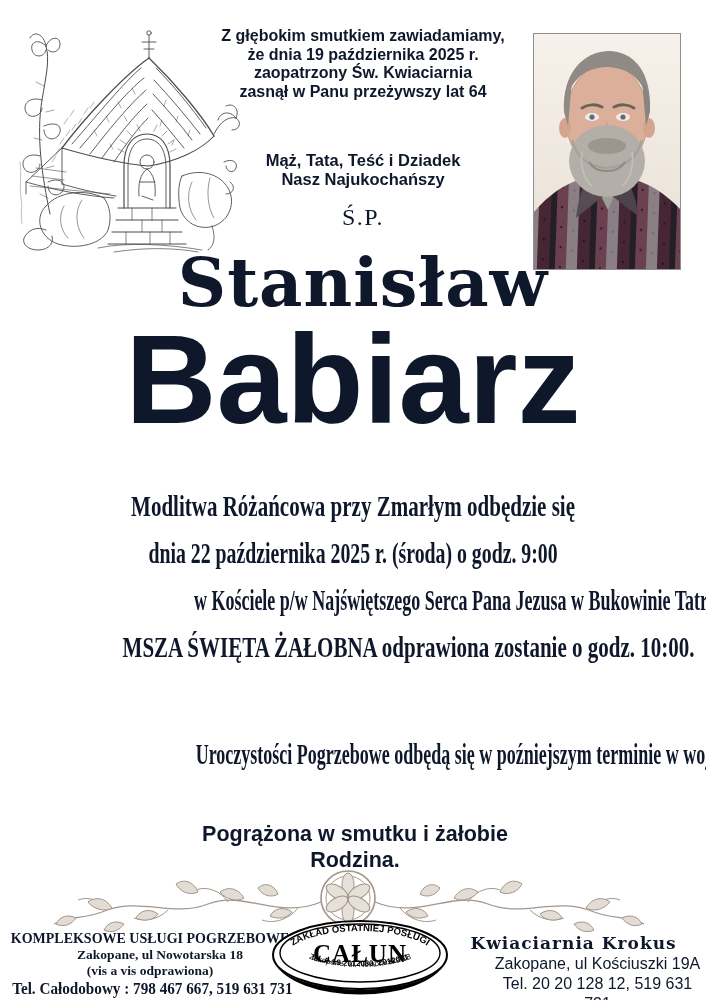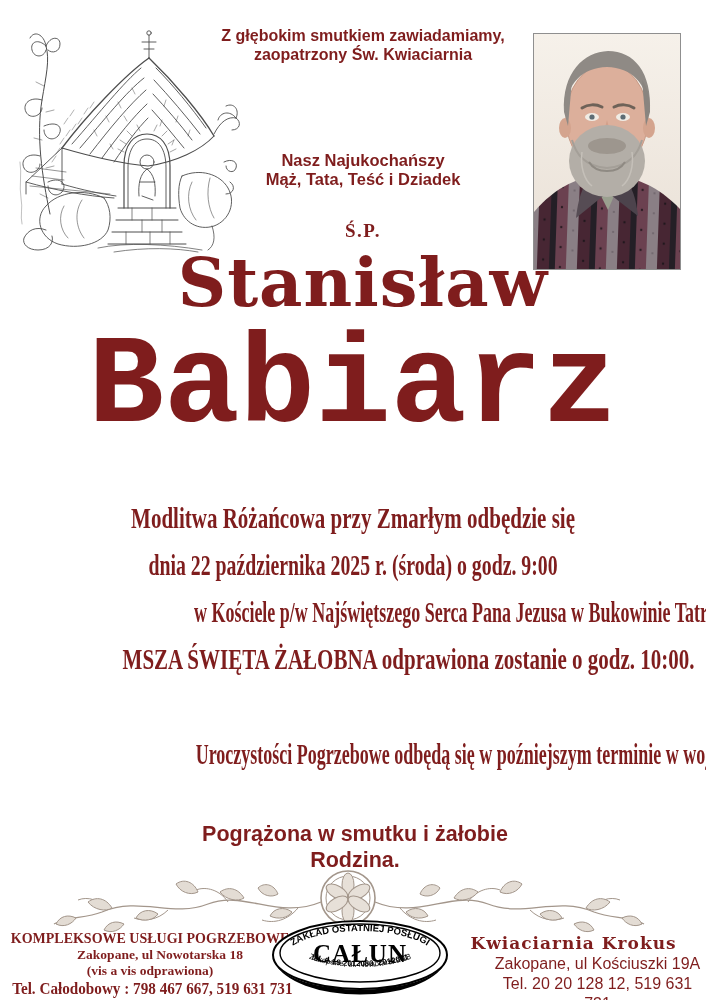--- a/index.html
+++ b/index.html
@@ -1,34 +1,34 @@
 <!DOCTYPE html>
 <html><head>
 <meta charset="utf-8">
 <style>
   html,body{margin:0;padding:0;background:#fff;}
   .page{position:relative;width:706px;height:1000px;background:#ffffff;overflow:hidden;
-        font-family:"Liberation Sans",sans-serif;color:#7f1d1d;}
+        font-family:"Liberation Sans",sans-serif;color:#0f172a;}
   .abs{position:absolute;}
   .ctr{text-align:center;}
 
   
   .intro{left:193px;top:27px;width:340px;font-weight:bold;font-size:16px;line-height:18.5px;}
   .relation{left:193px;top:151px;width:340px;font-weight:bold;font-size:16.5px;line-height:18.5px;}
-  .sp{left:193px;top:220px;width:340px;font-family:"Liberation Serif",serif;
-      font-weight:bold;font-size:19px;letter-spacing:1.5px;}
+  .sp{left:193px;top:204px;width:340px;font-family:"Liberation Serif",serif;
+      font-weight:normal;font-size:24px;letter-spacing:1.5px;}
 
   
   .firstname{left:0;top:248px;width:726px;font-family:"DejaVu Serif",serif;font-weight:bold;
              font-size:67px;line-height:70px;letter-spacing:1px;}
-  .lastname{left:0;top:318px;width:706px;font-family:Liberation Mono, monospace;font-weight:bold;
+  .lastname{left:0;top:310px;width:706px;font-family:Liberation Sans, sans-serif;font-weight:bold;
             font-size:126px;line-height:140px;letter-spacing:0px;}
 
   
-  .ceremony{left:0;top:494px;width:706px;font-family:"Liberation Serif",serif;font-weight:bold;
+  .ceremony{left:0;top:482px;width:706px;font-family:"Liberation Serif",serif;font-weight:bold;
             font-size:30px;line-height:47px;}
   .cline{width:fit-content;margin:0 auto;white-space:nowrap;}
   .c1{transform:scaleX(0.70);}
   .c2{transform:scaleX(0.66);}
   .c3{transform:scaleX(0.60);}
   .c4{transform:scaleX(0.70);}
   .later{left:0;top:733px;width:706px;font-family:"Liberation Serif",serif;font-weight:bold;
          font-size:30px;line-height:42px;}
   .later .cline{transform:scaleX(0.60);}
 
@@ -131,21 +131,23 @@
       <path d="M208 118 C214 106 222 100 230 102 M230 102 C224 94 214 96 212 104 M230 102 C234 94 228 86 220 90 M230 102 C236 106 234 114 226 114"></path>
       <path d="M218 146 C226 142 232 146 230 152 C228 158 220 156 220 150 M224 166 C230 170 228 178 220 178"></path>
       <path d="M206 210 C210 222 208 230 202 234" stroke-width="0.8"></path>
 
       <path d="M14 146 C16 158 13 170 15 182 C17 192 14 200 16 208" stroke-width="0.5" opacity="0.7"></path>
     </g>
   </svg>
 
   <div class="abs intro ctr">
     <div>Z głębokim smutkiem zawiadamiamy,</div>
+    <div>że dnia 19 października 2025 r.</div>
     <div>zaopatrzony Św. Kwiaciarnia</div>
+    <div>zasnął w Panu przeżywszy lat 64</div>
   </div>
 
   <div class="abs photo">
     <svg width="146" height="235" viewBox="0 0 146 235">
       <defs>
         <pattern id="stripes" width="40" height="20" patternUnits="userSpaceOnUse" patternTransform="rotate(2)">
           <rect x="0" y="0" width="11" height="20" fill="#8a7f85"></rect>
           <rect x="11" y="0" width="12" height="20" fill="#472633"></rect>
           <rect x="23" y="0" width="6" height="20" fill="#241f26"></rect>
           <rect x="29" y="0" width="11" height="20" fill="#6b4150"></rect>
@@ -190,22 +192,22 @@
 
       <ellipse cx="73" cy="127" rx="38" ry="36" fill="#b3aea7"></ellipse>
       <path d="M38 106 C42 120 50 132 73 134 C96 132 104 120 108 106" fill="none" stroke="#a49f98" stroke-width="2"></path>
       <ellipse cx="73" cy="112" rx="19" ry="8" fill="#9d968e"></ellipse>
       <path d="M55 128 C62 140 84 140 91 128" fill="none" stroke="#8f8a83" stroke-width="2"></path>
       <path d="M48 118 C46 132 50 146 58 152 M98 118 C100 132 96 146 88 152" stroke="#c5c0b9" stroke-width="1.5" fill="none"></path>
     </svg>
   </div>
 
   <div class="abs relation ctr">
+    <div>Mąż, Tata, Teść i Dziadek</div>
     <div>Nasz Najukochańszy</div>
-    <div>Mąż, Tata, Teść i Dziadek</div>
   </div>
 
   <div class="abs sp ctr">Ś.P.</div>
 
   <div class="abs firstname ctr">Stanisław</div>
   <div class="abs lastname ctr">Babiarz</div>
 
   <div class="abs ceremony">
     <div class="cline c1">Modlitwa Różańcowa przy Zmarłym odbędzie się</div>
     <div class="cline c2">dnia 22 października 2025 r. (środa) o godz. 9:00</div>

